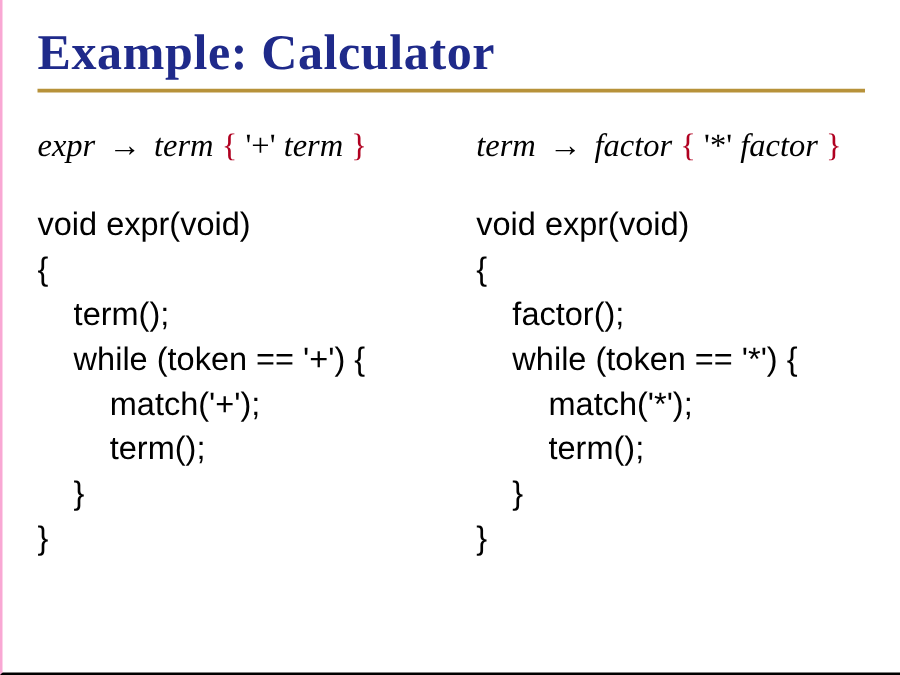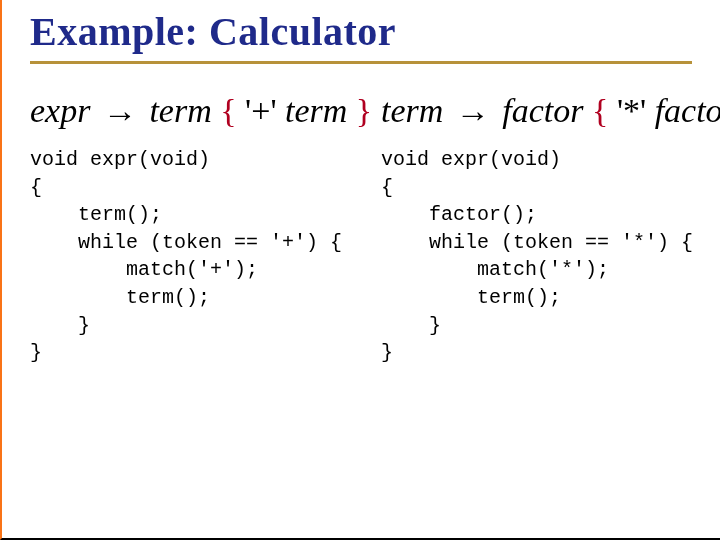--- a/index.html
+++ b/index.html
@@ -10,22 +10,22 @@
     background: #ffffff;
     font-family: "Times New Roman", Times, serif;
     color: #000000;
     overflow: hidden;
   }
   .slide {
     position: relative;
     width: 720px;
     height: 540px;
     box-sizing: border-box;
-    padding: 8px 28px 24px 28px;
-    border-left: 2px solid #f97316;
+    padding: 18px 28px 24px 28px;
+    border-left: 2px solid #f9a8d4;
     border-bottom: 2px solid #000;
   }
   .title {
     font-size: 40px;
     font-weight: bold;
     color: #1f2a8a;
     letter-spacing: 0.5px;
     border-bottom: 3px solid #b7923a;
     padding-bottom: 6px;
     margin-bottom: 28px;
@@ -33,34 +33,34 @@
   }
   .content {
     display: flex;
     gap: 40px;
   }
   .col {
     flex: 1;
     min-width: 0;
   }
   .rule {
-    font-size: 34px;
-    margin-bottom: 16px;
+    font-size: 26px;
+    margin-bottom: 30px;
     white-space: nowrap;
   }
   .rule .nt { font-style: italic; }
   .rule .arrow {
     display: inline-block;
     margin: 0 4px;
   }
   .rule .brace { color: #b00020; }
   .rule .lit { font-style: normal; }
   .code {
-    font-family: Liberation Mono, monospace;
-    font-size: 20px;
+    font-family: Liberation Sans, sans-serif;
+    font-size: 26px;
     line-height: 1.38;
     white-space: pre;
   }
 </style>
 </head>
 <body>
 
 <div class="slide">
 
   <div class="title">Example: Calculator</div>

